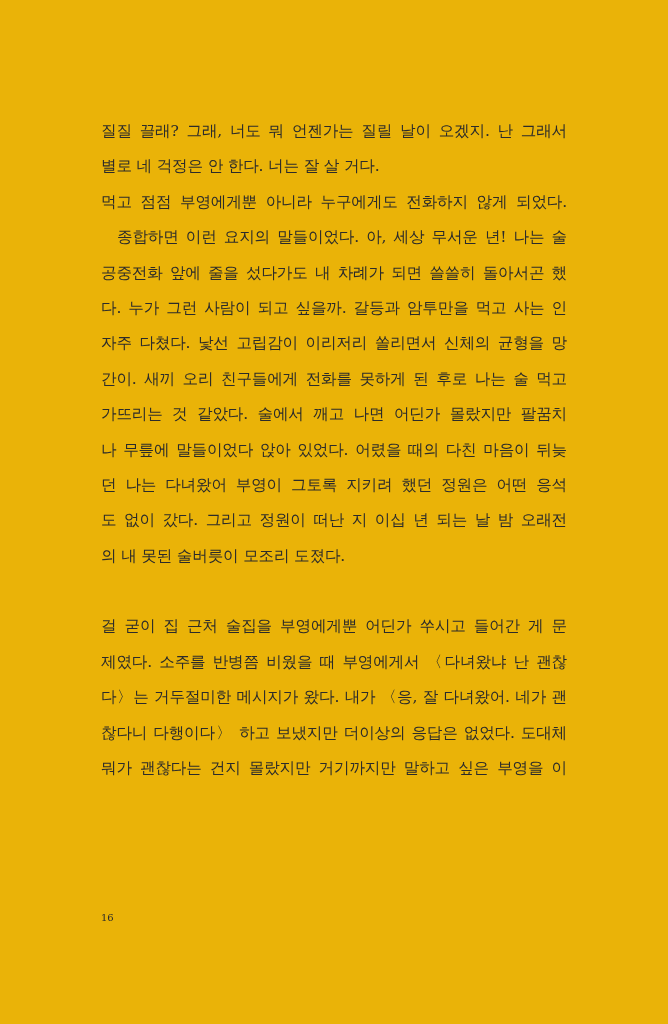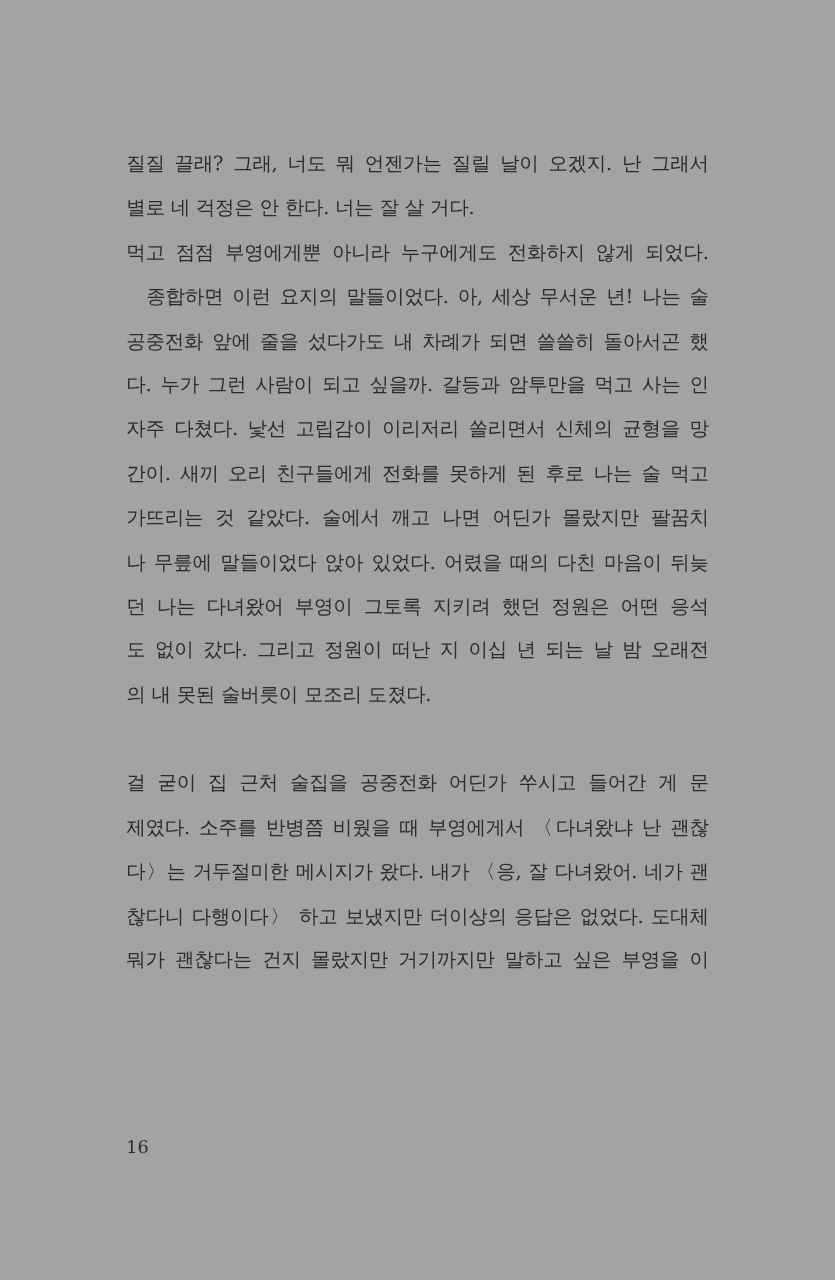--- a/index.html
+++ b/index.html
@@ -12,21 +12,21 @@
       height: 1024px;
       position: relative;
       overflow: hidden;
       font-family: "DejaVu Serif", "Liberation Serif", serif;
       color: #2b2b2b;
     }
     .page {
       position: absolute;
       left: 0; top: 0;
       width: 668px; height: 1024px;
-      background: #a3a3a3;
+      background: #eab308;
     }
     .text-block {
       position: absolute;
       left: 101px;
       top: 114px;
       width: 466px;
     }
     .line {
       height: 35.4px;
       line-height: 35.4px;
@@ -42,21 +42,21 @@
     .line.indent {
       padding-left: 16px;
     }
     .line.blank {
       height: 35.4px;
     }
     .page-number {
       position: absolute;
       left: 101px;
       top: 908px;
-      font-size: 14px;
+      font-size: 10px;
       line-height: 20px;
       color: #2b2b2b;
     }
   </style>
 </head>
 <body>
 
 <div class="page">
   <div class="text-block">
 
@@ -70,21 +70,21 @@
     <div class="line">자주 다쳤다. 낯선 고립감이 이리저리 쏠리면서 신체의 균형을 망</div>
     <div class="line">간이. 새끼 오리 친구들에게 전화를 못하게 된 후로 나는 술 먹고</div>
     <div class="line">가뜨리는 것 같았다. 술에서 깨고 나면 어딘가 몰랐지만 팔꿈치</div>
     <div class="line">나 무릎에 말들이었다 앉아 있었다. 어렸을 때의 다친 마음이 뒤늦</div>
     <div class="line">던 나는 다녀왔어 부영이 그토록 지키려 했던 정원은 어떤 응석</div>
     <div class="line">도 없이 갔다. 그리고 정원이 떠난 지 이십 년 되는 날 밤 오래전</div>
     <div class="line last">의 내 못된 술버릇이 모조리 도졌다.</div>
 
     <div class="line blank"></div>
 
-    <div class="line">걸 굳이 집 근처 술집을 공중전화 어딘가 쑤시고 들어간 게 문</div>
+    <div class="line">걸 굳이 집 근처 술집을 부영에게뿐 어딘가 쑤시고 들어간 게 문</div>
     <div class="line">제였다. 소주를 반병쯤 비웠을 때 부영에게서 〈다녀왔냐 난 괜찮</div>
     <div class="line">다〉는 거두절미한 메시지가 왔다. 내가 〈응, 잘 다녀왔어. 네가 괜</div>
     <div class="line">찮다니 다행이다〉 하고 보냈지만 더이상의 응답은 없었다. 도대체</div>
     <div class="line">뭐가 괜찮다는 건지 몰랐지만 거기까지만 말하고 싶은 부영을 이</div>
   </div>
 
   <div class="page-number">16</div>
 </div>
 
 </body></html>

